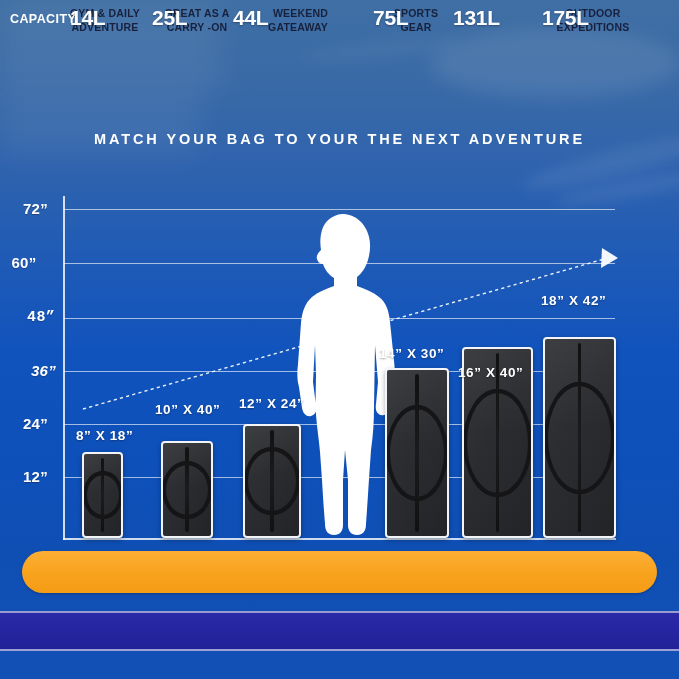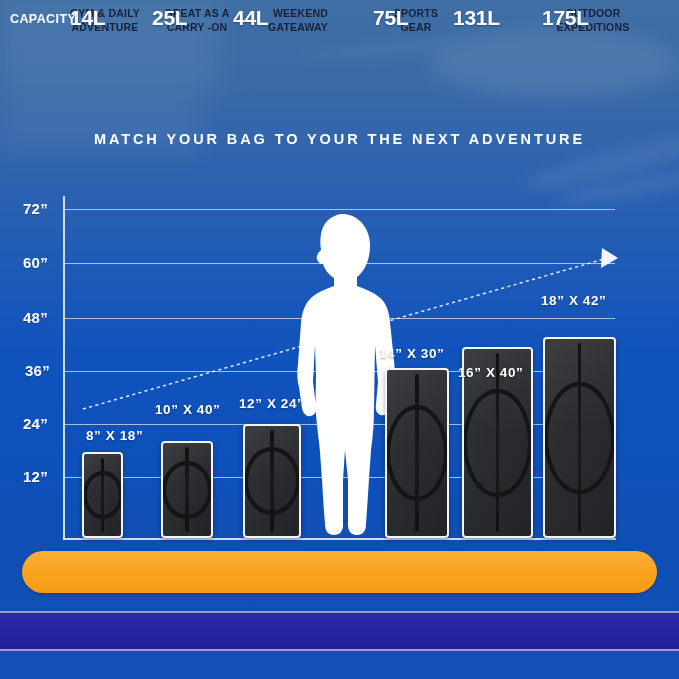--- a/index.html
+++ b/index.html
@@ -228,23 +228,23 @@
     <div class="axis-line" style="left:63px; top:538px; width:553px; height:2px;"></div>
 
     <div class="gridline" style="top:209px;"></div>
     <div class="gridline" style="top:263px;"></div>
     <div class="gridline" style="top:318px;"></div>
     <div class="gridline" style="top:371px;"></div>
     <div class="gridline" style="top:424px;"></div>
     <div class="gridline" style="top:477px;"></div>
 
     <div class="ytick" style="left:0px; top:200px;">72”</div>
-    <div class="ytick" style="left:0px; top:254px;">60”</div>
-    <div class="ytick" style="left:0px; top:309px;">48”</div>
-    <div class="ytick" style="left:2px; top:362px;">36”</div>
+    <div class="ytick" style="left:0px; top:254px;text-align:center;">60”</div>
+    <div class="ytick" style="left:7px; top:309px;font-family:Liberation Mono, monospace;">48”</div>
+    <div class="ytick" style="left:8px; top:362px;font-style:italic;">36”</div>
     <div class="ytick" style="left:0px; top:415px;">24”</div>
     <div class="ytick" style="left:0px; top:468px;">12”</div>
 
     <svg class="trend" viewBox="0 0 679 679">
       <line x1="83" y1="409" x2="604" y2="259" stroke="#ffffff" stroke-width="1.4" stroke-dasharray="3.2 3.2" opacity="0.92"></line>
       <polygon points="602,248 618,258 601,268" fill="#ffffff" opacity="0.95"></polygon>
     </svg>
 
     <svg class="silhouette" viewBox="0 0 118 328">
       <path fill="#ffffff" d="
@@ -332,21 +332,21 @@
       <div class="zip"></div>
     </div>
 
     <div class="bag" style="left:543px; top:337px; width:73px; height:201px;">
       <div class="sheen"></div>
       <div class="arcL" style="width:71px; height:112px; margin-top:-56px; margin-right:-35.5px;"></div>
       <div class="arcR" style="width:71px; height:112px; margin-top:-56px; margin-left:-35.5px;"></div>
       <div class="zip"></div>
     </div>
 
-    <div class="dimlabel" style="left:86px;  top:428px;">8” X 18”</div>
+    <div class="dimlabel" style="left:76px;  top:428px;">8” X 18”</div>
     <div class="dimlabel" style="left:155px; top:402px;">10” X 40”</div>
     <div class="dimlabel" style="left:239px; top:396px;">12” X 24”</div>
     <div class="dimlabel" style="left:379px; top:346px;">14” X 30”</div>
     <div class="dimlabel" style="left:458px; top:325px;margin-top:40px;">16” X 40”</div>
     <div class="dimlabel" style="left:541px; top:293px;">18” X 42”</div>
   </div>
 
   <div class="usecase-band"></div>
 
   <div class="usecase" style="left:45px; width:120px;">

